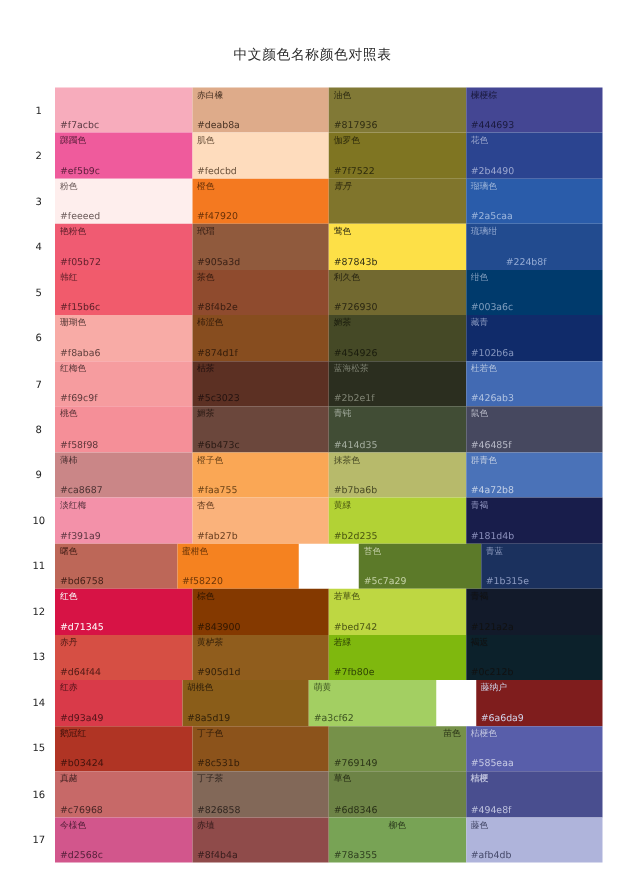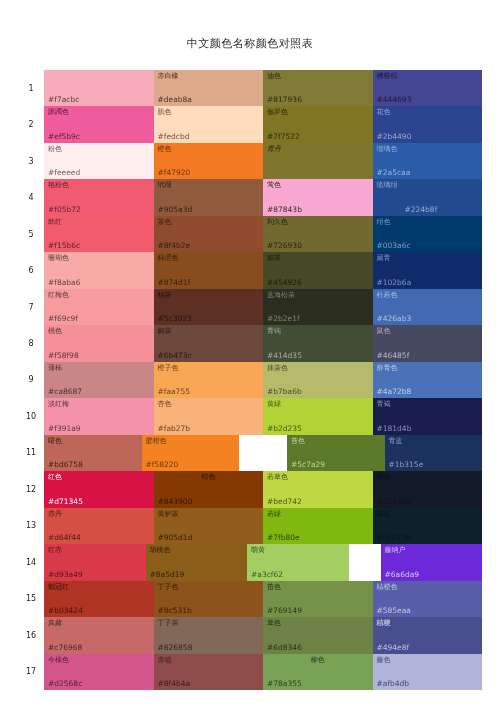--- a/index.html
+++ b/index.html
@@ -154,21 +154,21 @@
         </div>
         <div class="row">
           <div class="cell" style="background: rgb(240, 91, 114);">
             <div class="cname" style="color: rgb(94, 31, 43);">艳粉色</div>
             <div class="chex" style="color: rgb(94, 31, 43);">#f05b72</div>
           </div>
           <div class="cell" style="background: rgb(144, 90, 61);">
             <div class="cname" style="color: rgb(58, 33, 22);">玳瑁</div>
             <div class="chex" style="color: rgb(58, 33, 22);">#905a3d</div>
           </div>
-          <div class="cell" style="background: #f9a8d4;">
+          <div class="cell" style="background: #fde047;">
             <div class="cname" style="color: rgb(50, 48, 22);">莺色</div>
             <div class="chex" style="color: rgb(50, 48, 22);">#87843b</div>
           </div>
           <div class="cell" style="background: rgb(34, 75, 143);">
             <div class="cname" style="color: rgb(148, 171, 212);">琉璃绀</div>
             <div class="chex" style="color: rgb(148, 171, 212); margin-left: 28px;">#224b8f</div>
           </div>
         </div>
         <div class="row">
           <div class="cell" style="background: rgb(241, 91, 108);">
@@ -295,21 +295,21 @@
             <div class="cname" style="color: rgb(140, 154, 192);">青蓝</div>
             <div class="chex" style="color: rgb(140, 154, 192);">#1b315e</div>
           </div>
         </div>
         <div class="row">
           <div class="cell" style="background: rgb(215, 19, 69);">
             <div class="cname" style="color: rgb(255, 255, 255);">红色</div>
             <div class="chex" style="color: rgb(255, 255, 255);">#d71345</div>
           </div>
           <div class="cell" style="background: rgb(132, 57, 0);">
-            <div class="cname" style="color: rgb(47, 22, 0); margin-left: 44px;">棕色</div>
+            <div class="cname" style="color: rgb(47, 22, 0);">棕色</div>
             <div class="chex" style="color: rgb(47, 22, 0);">#843900</div>
           </div>
           <div class="cell" style="background: rgb(190, 215, 66);">
             <div class="cname" style="color: rgb(77, 87, 21);">若草色</div>
             <div class="chex" style="color: rgb(77, 87, 21);">#bed742</div>
           </div>
           <div class="cell" style="background: rgb(18, 26, 42);">
             <div class="cname" style="color: rgb(17, 17, 17);">青褐</div>
             <div class="chex" style="color: rgb(17, 17, 17);">#121a2a</div>
           </div>
@@ -338,36 +338,36 @@
             <div class="chex" style="color: rgb(82, 20, 25);">#d93a49</div>
           </div>
           <div class="cell" style="background: rgb(138, 93, 25);">
             <div class="cname" style="color: rgb(50, 33, 10);">胡桃色</div>
             <div class="chex" style="color: rgb(50, 33, 10);">#8a5d19</div>
           </div>
           <div class="cell" style="background: rgb(163, 207, 98);">
             <div class="cname" style="color: rgb(62, 84, 34);">萌黄</div>
             <div class="chex" style="color: rgb(62, 84, 34);">#a3cf62</div>
           </div>
-          <div class="cell" style="background: #6d28d9; margin-left: 32px;">
+          <div class="cell" style="background: #7f1d1d; margin-left: 32px;">
             <div class="cname" style="color: rgb(208, 209, 230);">藤纳户</div>
             <div class="chex" style="color: rgb(208, 209, 230);">#6a6da9</div>
           </div>
         </div>
         <div class="row">
           <div class="cell" style="background: rgb(176, 52, 36);">
             <div class="cname" style="color: rgb(64, 18, 12);">鹅冠红</div>
             <div class="chex" style="color: rgb(64, 18, 12);">#b03424</div>
           </div>
           <div class="cell" style="background: rgb(140, 83, 27);">
             <div class="cname" style="color: rgb(51, 29, 9);">丁子色</div>
             <div class="chex" style="color: rgb(51, 29, 9);">#8c531b</div>
           </div>
           <div class="cell" style="background: rgb(118, 145, 73);">
-            <div class="cname" style="color: rgb(44, 54, 24);">苗色</div>
+            <div class="cname" style="color: rgb(44, 54, 24); text-align: right;">苗色</div>
             <div class="chex" style="color: rgb(44, 54, 24);">#769149</div>
           </div>
           <div class="cell" style="background: rgb(88, 94, 170);">
             <div class="cname" style="color: rgb(198, 201, 228);">桔梗色</div>
             <div class="chex" style="color: rgb(198, 201, 228);">#585eaa</div>
           </div>
         </div>
         <div class="row">
           <div class="cell" style="background: rgb(199, 105, 104);">
             <div class="cname" style="color: rgb(74, 38, 38);">真赭</div>

